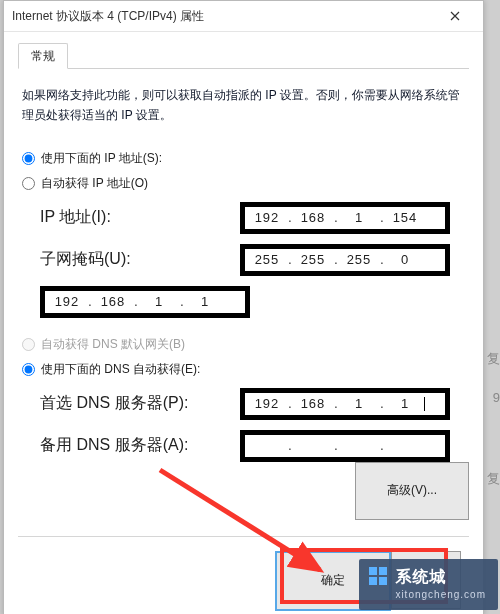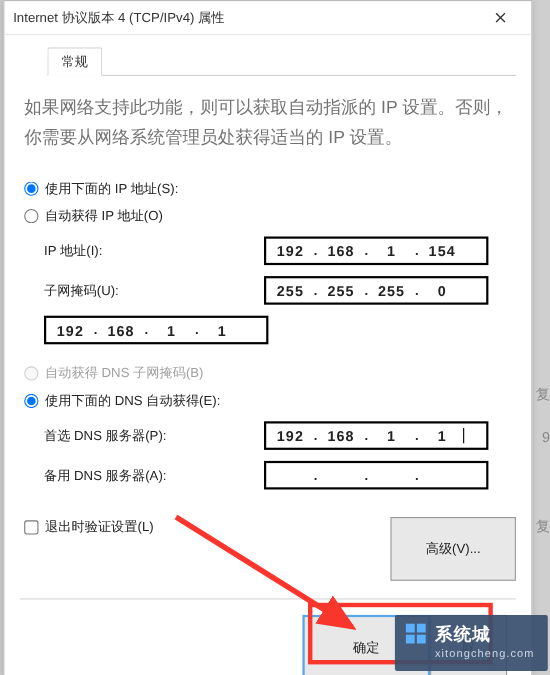--- a/index.html
+++ b/index.html
@@ -3,31 +3,31 @@
 <meta charset="utf-8">
 <style>
   html,body{margin:0;padding:0;font-family:"Microsoft YaHei","Segoe UI",sans-serif;font-size:12px;color:#222;background:#ddd;}
   .stage{position:relative;width:500px;height:614px;overflow:hidden;background:#cfcfcf;}
   .window{position:absolute;left:3px;top:0;width:479px;height:614px;background:#fff;border:1px solid #b9b9b9;box-shadow:0 0 6px rgba(0,0,0,.2);}
   .titlebar{height:30px;display:flex;align-items:center;border-bottom:1px solid #e5e5e5;padding:0 8px;}
   .titlebar .title{flex:1;font-size:12px;color:#333;}
   .titlebar .close{width:40px;height:30px;display:flex;align-items:center;justify-content:center;color:#333;cursor:pointer;}
   .titlebar .close svg{width:10px;height:10px;}
   .client{padding:10px 14px 14px 14px;}
-  .tabs{height:26px;border-bottom:1px solid #d0d0d0;display:flex;align-items:flex-end;margin-left:25px;}
+  .tabs{height:26px;border-bottom:1px solid #d0d0d0;display:flex;align-items:flex-end;}
   .tab{border:1px solid #d0d0d0;border-bottom:1px solid #fff;background:#fff;padding:4px 12px 3px;margin-bottom:-1px;font-size:12px;color:#333;border-radius:2px 2px 0 0;}
-  .desc{margin:16px 4px 24px 4px;line-height:1.7;font-size:16px;color:#737373;}
+  .desc{margin:16px 4px 24px 4px;line-height:1.7;font-size:12px;color:#0f172a;}
   .group{margin:0 4px 18px 4px;}
   .radio-row{display:flex;align-items:center;margin:8px 0;}
   .radio-row input[type=radio]{margin:0 6px 0 0;width:13px;height:13px;}
   .radio-row.disabled{color:#a0a0a0;}
   .fields{margin:6px 0 0 18px;}
   .field-row{display:flex;align-items:center;margin:10px 0;}
-  .field-row .lbl{width:200px;font-size:12px;}
-  .ip-input{width:192px;height:22px;border:2px solid #000000;background:#fff;display:flex;align-items:center;padding:0 4px;font-weight:bold;}
+  .field-row .lbl{width:200px;font-size:16px;}
+  .ip-input{width:192px;height:22px;border:5px solid #000000;background:#fff;display:flex;align-items:center;padding:0 4px;}
   .ip-input .oct{width:36px;text-align:center;font-size:13px;letter-spacing:1px;}
   .ip-input .dot{width:10px;text-align:center;}
   .check-row{display:flex;align-items:center;margin:26px 4px 0 4px;}
   .check-row input[type=checkbox]{margin:0 6px 0 0;width:13px;height:13px;}
   .adv-row{display:flex;justify-content:flex-end;margin-top:-18px;}
   .btn{min-width:84px;height:24px;border:1px solid #999;background:#e8e8e8;font-size:12px;padding:16px 14px;display:inline-flex;align-items:center;justify-content:center;cursor:pointer;}
   .footer{border-top:1px solid #d6d6d6;margin-top:16px;padding:14px 8px 0 0;display:flex;justify-content:flex-end;gap:0;}
   .btn.default{border:2px solid #57a8e8;background:#e8e8e8;}
   
   .highlight{position:absolute;border:4px solid #f8362c;pointer-events:none;}
@@ -107,21 +107,21 @@
                 <span class="dot">.</span>
               <span class="oct">1</span>
             </div>
           </div>
         </div>
       </div>
 
       <div class="group">
         <label class="radio-row disabled">
           <input type="radio" name="dnsmode" disabled="" style="">
-          <span>自动获得 DNS 子网掩码(B)</span>
+          <span>自动获得 DNS 默认网关(B)</span>
         </label>
         <label class="radio-row">
           <input type="radio" name="dnsmode" checked="" style="">
           <span>使用下面的 DNS 自动获得(E):</span>
         </label>
 
         <div class="fields">
           <div class="field-row">
             <div class="lbl">首选 DNS 服务器(P):</div>
             <div class="ip-input">
@@ -143,24 +143,20 @@
               <span class="oct"></span>
                 <span class="dot">.</span>
               <span class="oct"></span>
                 <span class="dot">.</span>
               <span class="oct"></span>
             </div>
           </div>
         </div>
       </div>
 
-      <label class="check-row">
-        <input type="checkbox" style="">
-        <span>退出时验证设置(L)</span>
-      </label>
       <div class="adv-row">
         <div class="btn">高级(V)...</div>
       </div>
 
       <div class="footer">
         <div class="btn default">确定</div>
         <div class="btn" style="min-width:40px;">取</div>
       </div>
     </div>
   </div>

